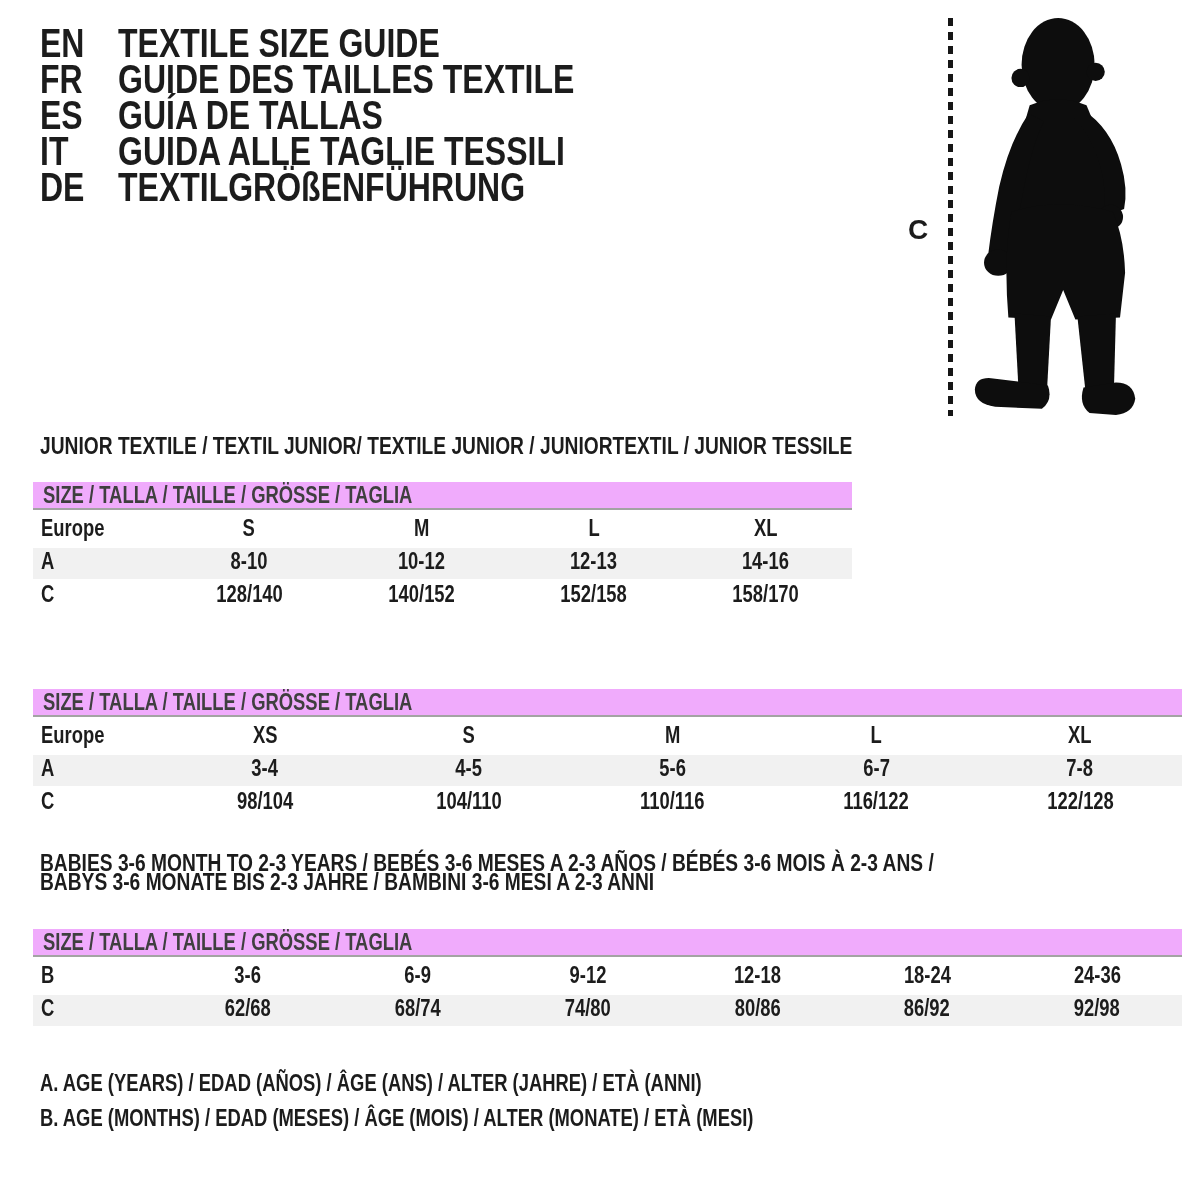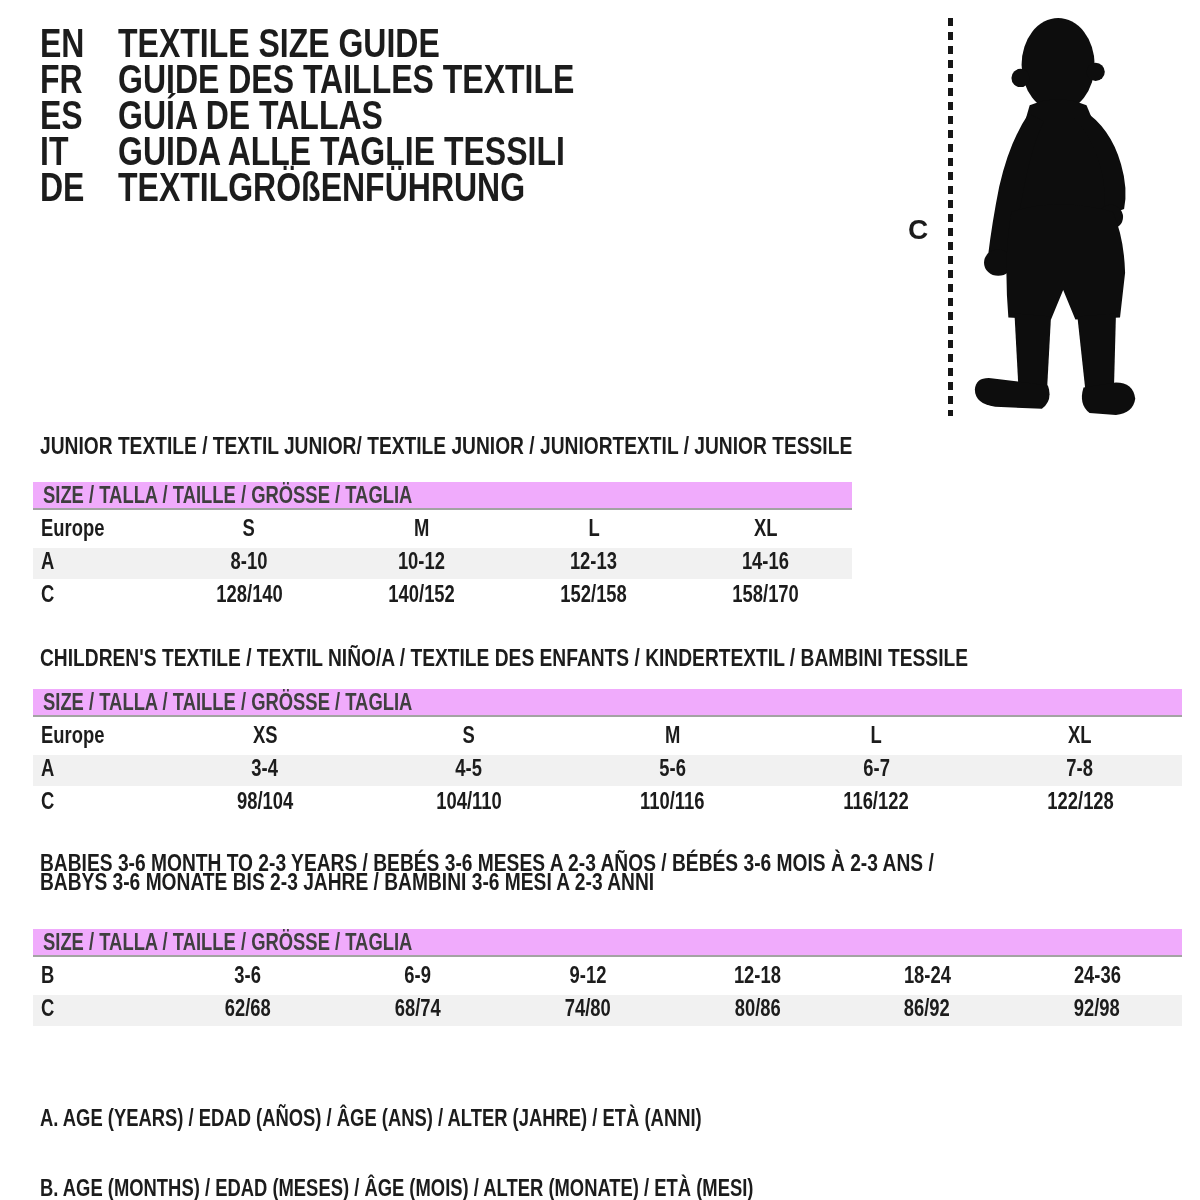--- a/index.html
+++ b/index.html
@@ -34,21 +34,21 @@
     display:flex; align-items:center; padding-left:10px; box-sizing:border-box;
     font-size:23px; color:#3f3f3f; margin-bottom:5px;
   }
   .trow { display:flex; align-items:flex-start; height:31px; margin-bottom:2px; font-size:23px; }
   .trow.alt { background:#f1f1f1; }
   .lab  { width:130px; padding-left:8px; box-sizing:border-box; }
   .cell { flex:1; text-align:center; }
 
   
   .legend { position:absolute; left:40px; top:1066px; font-size:23px; }
-  .legend div { height:35px; line-height:35px;margin-top:35px; }
+  .legend div { height:35px; line-height:35px; }
 </style>
 </head>
 <body>
 
 <div class="page">
 
   <div class="lang-list">
     <div class="lang-row">
       <span class="lang-code cnd">EN</span>
       <span class="cnd">TEXTILE SIZE GUIDE</span>
@@ -114,23 +114,20 @@
     </div>
     <div class="trow">
       <div class="lab"><span class="cnd">C</span></div>
       <div class="cell"><span class="cnd-c">128/140</span></div>
       <div class="cell"><span class="cnd-c">140/152</span></div>
       <div class="cell"><span class="cnd-c">152/158</span></div>
       <div class="cell"><span class="cnd-c">158/170</span></div>
     </div>
   </div>
 
-  <div class="sec-title" style="top:644px;">
-    <span class="cnd">CHILDREN'S TEXTILE / TEXTIL NIÑO/A / TEXTILE DES ENFANTS / KINDERTEXTIL / BAMBINI TESSILE</span>
-  </div>
   <div class="tbl" style="top:689px; width:1149px;">
     <div class="size-bar">
       <span class="cnd">SIZE / TALLA / TAILLE / GRÖSSE / TAGLIA</span>
     </div>
     <div class="trow">
       <div class="lab"><span class="cnd">Europe</span></div>
       <div class="cell"><span class="cnd-c">XS</span></div>
       <div class="cell"><span class="cnd-c">S</span></div>
       <div class="cell"><span class="cnd-c">M</span></div>
       <div class="cell"><span class="cnd-c">L</span></div>

